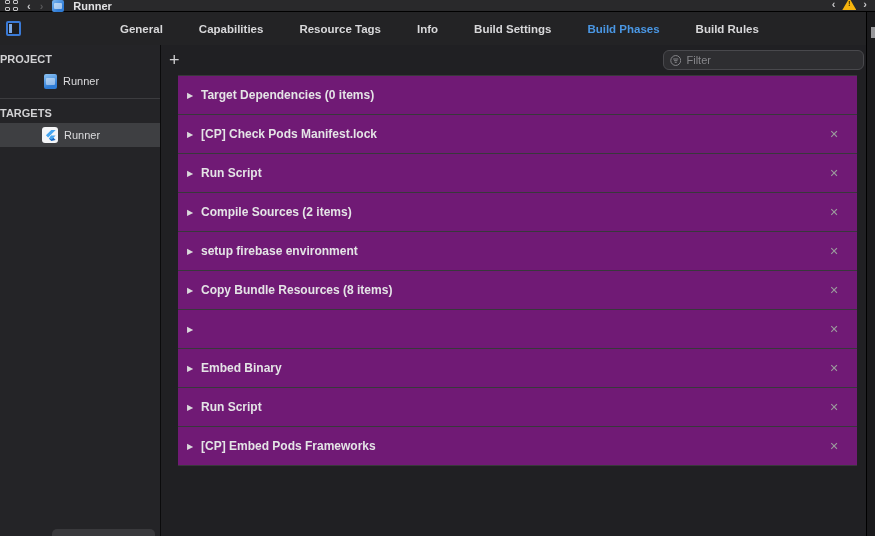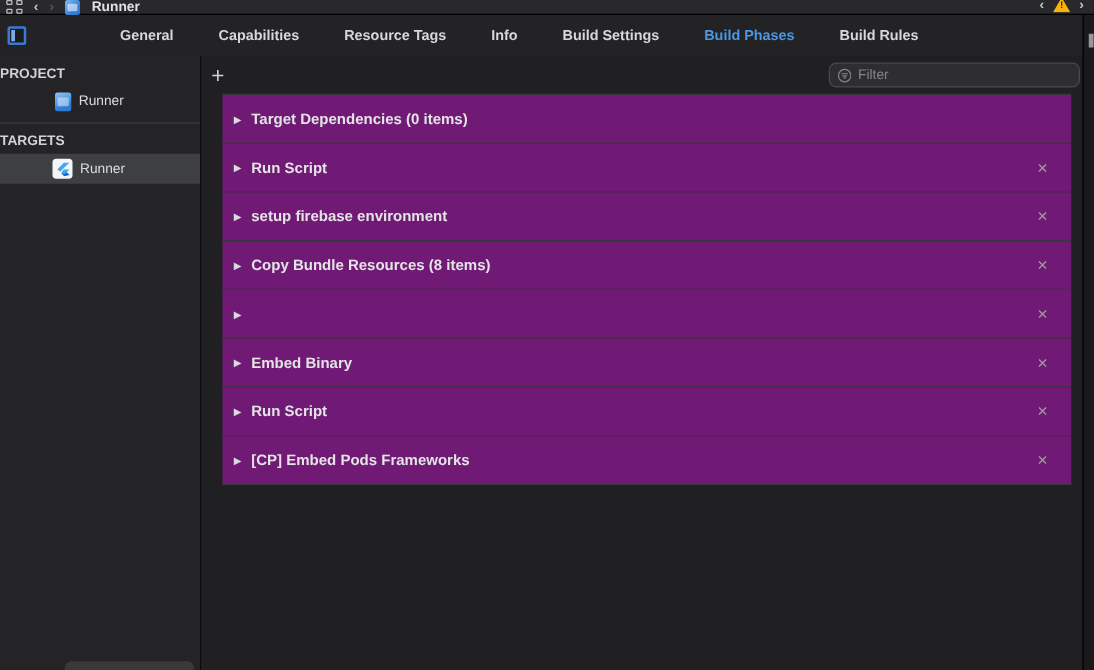--- a/index.html
+++ b/index.html
@@ -29,21 +29,21 @@
   .warn-tri::after{content:"!";position:absolute;left:0;right:0;top:1px;text-align:center;
               font-size:8px;font-weight:700;color:#4a3a00;}
 
   
   .tabbar { position:absolute; top:12px; left:0; width:875px; height:33px;
             background:#232325; display:flex; align-items:center; }
   .sidebar-toggle { position:absolute; left:6px; top:9px; width:15px; height:15px;
             border:2px solid #3a7ad6; border-radius:2px; background:#1c1c1e; }
   .sidebar-toggle i { position:absolute; left:1px; top:1px; bottom:1px; width:3px;
             background:#7fa9e2; }
-  .tabs { display:flex; gap:36px; padding-left:96px; }
+  .tabs { display:flex; gap:36px; padding-left:120px; }
   .tab { font-size:11.5px; font-weight:700; color:#d8d8da; cursor:default; white-space:nowrap; }
   .tab.active { color:#4a97e4; }
 
   
   .content { position:absolute; top:45px; left:0; width:875px; height:491px; display:flex; }
 
   
   .sidebar { width:161px; height:491px; background:#242427;
              border-right:1px solid #0b0b0c; position:relative; }
   .sb-header { font-size:11px; font-weight:700; color:#d2d2d4; padding:8px 0 4px 0; }
@@ -185,28 +185,40 @@
 
       <div class="phase-list">
 
           <div class="phase-row">
             <span class="disclosure"></span>
             <span class="phase-label">Target Dependencies (0 items)</span>
             <span class="phase-spacer"></span>
             <span class="phase-close" style="visibility: hidden;"></span>
           </div>
 
+          <div class="phase-row">
+            <span class="disclosure"></span>
+            <span class="phase-label">[CP] Check Pods Manifest.lock</span>
+            <span class="phase-spacer"></span>
+            <span class="phase-close"></span>
+          </div>
 
           <div class="phase-row">
             <span class="disclosure"></span>
             <span class="phase-label">Run Script</span>
             <span class="phase-spacer"></span>
             <span class="phase-close"></span>
           </div>
 
+          <div class="phase-row">
+            <span class="disclosure"></span>
+            <span class="phase-label">Compile Sources (2 items)</span>
+            <span class="phase-spacer"></span>
+            <span class="phase-close"></span>
+          </div>
 
 
           <div class="phase-row">
             <span class="disclosure"></span>
             <span class="phase-label">setup firebase environment</span>
             <span class="phase-spacer"></span>
             <span class="phase-close"></span>
           </div>
 
           <div class="phase-row">

